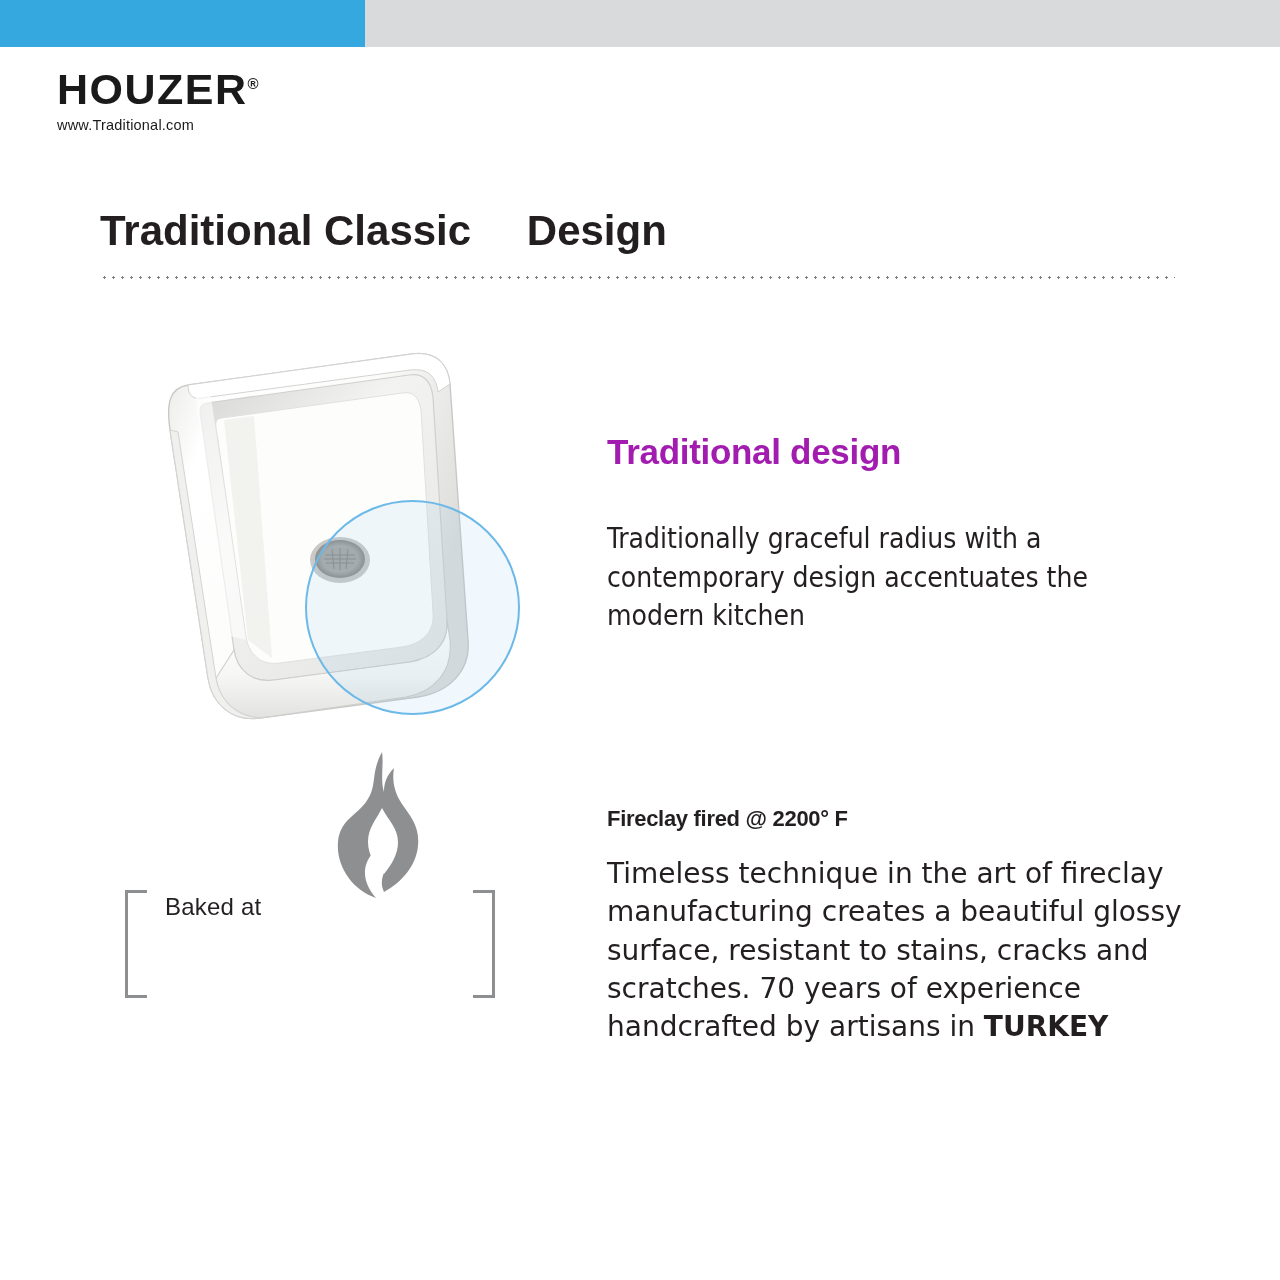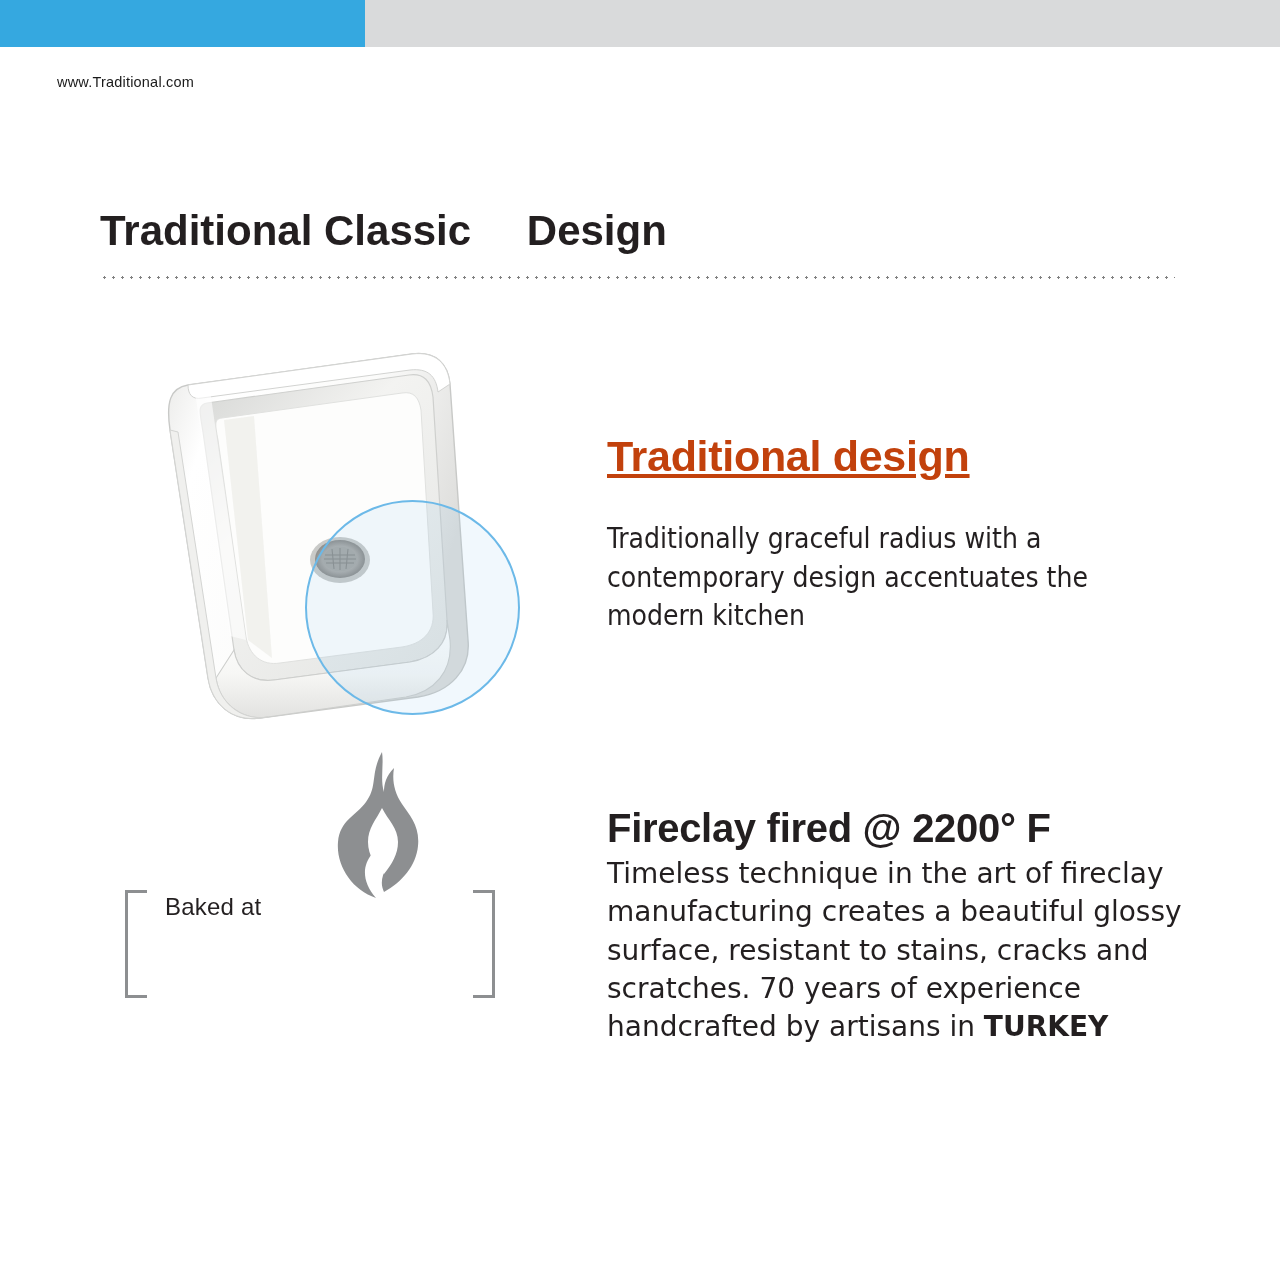--- a/index.html
+++ b/index.html
@@ -110,37 +110,36 @@
     border: 2px solid #6cb9e8;
     border-radius: 50%;
     background: rgba(120,190,235,0.10);
   }
 
   
   .rcol { position: absolute; left: 607px; width: 580px; }
 
   .head1 {
     top: 432px;
-    font-size: 43px;
+    font-size: 35px;
     font-weight: bold;
-    color: #c2410c;
+    color: #a21caf;
     letter-spacing: -0.3px;
-    text-decoration: underline;
   }
   .body1 {
     top: 520px;
     font-size: 28px;
     line-height: 1.38;
     color: #231f20;
     font-family: "DejaVu Sans", sans-serif;
     font-stretch: condensed;
   }
   .head2 {
     top: 806px;
-    font-size: 40px;
+    font-size: 22px;
     font-weight: bold;
     color: #231f20;
     letter-spacing: -0.3px;
   }
   .body2 {
     top: 855px;
     font-size: 28px;
     line-height: 1.37;
     color: #231f20;
     font-family: "DejaVu Sans", sans-serif;
@@ -204,20 +203,21 @@
 </style>
 </head>
 <body>
 
 <div class="topbar">
   <div class="topbar-blue"></div>
   <div class="topbar-gray"></div>
 </div>
 
 <div class="logo-block">
+  <div class="logo-word"><span>HOUZER</span><span class="logo-reg">®</span></div>
   <div class="logo-url">www.Traditional.com</div>
 </div>
 
 <div class="title">
   <b>Traditional Classic</b>
   <span class="light">Design</span>
 </div>
 <div class="dots"></div>
 
 <div class="sink-wrap">

